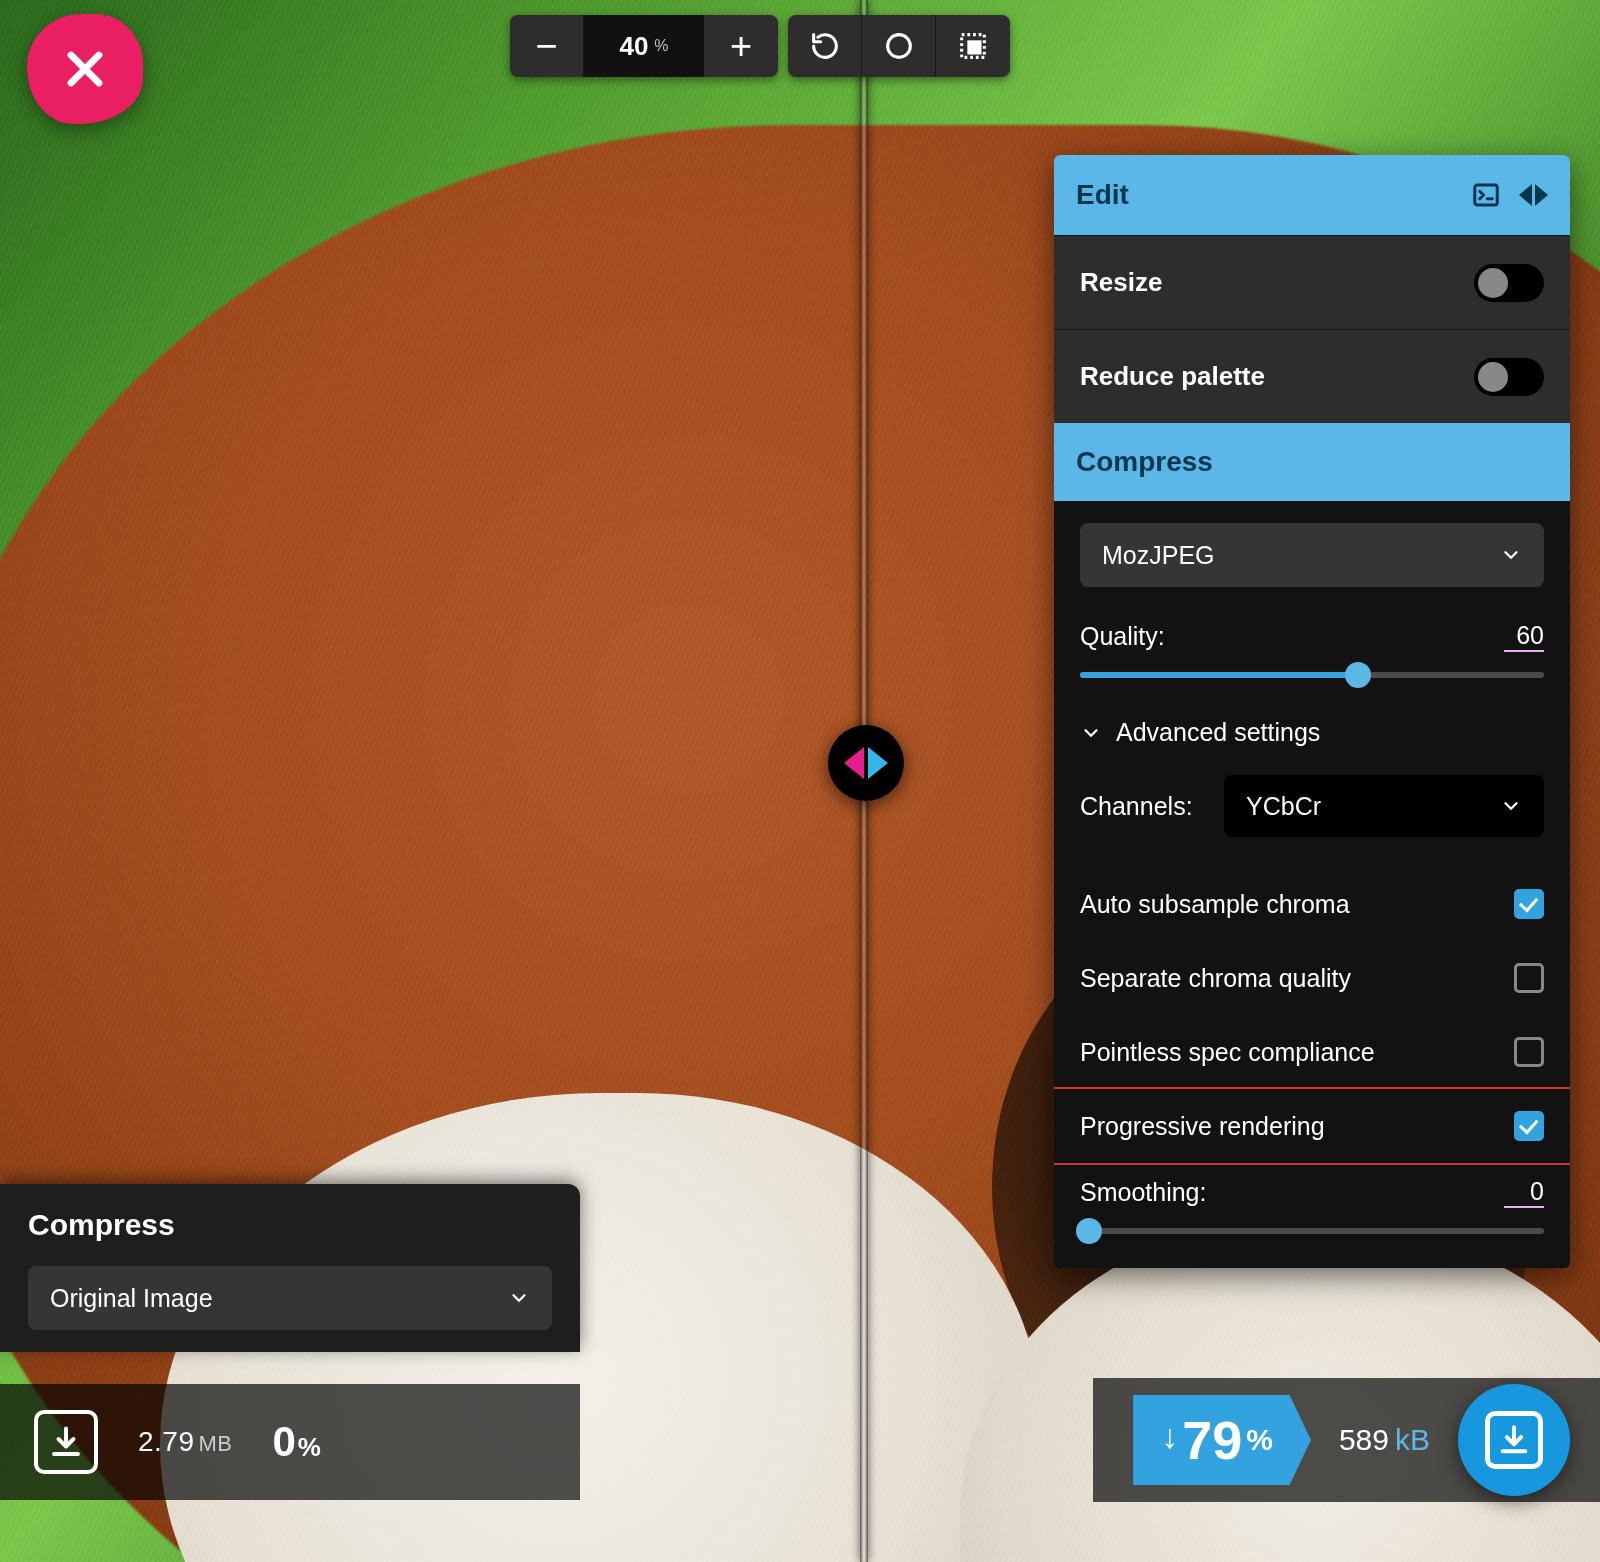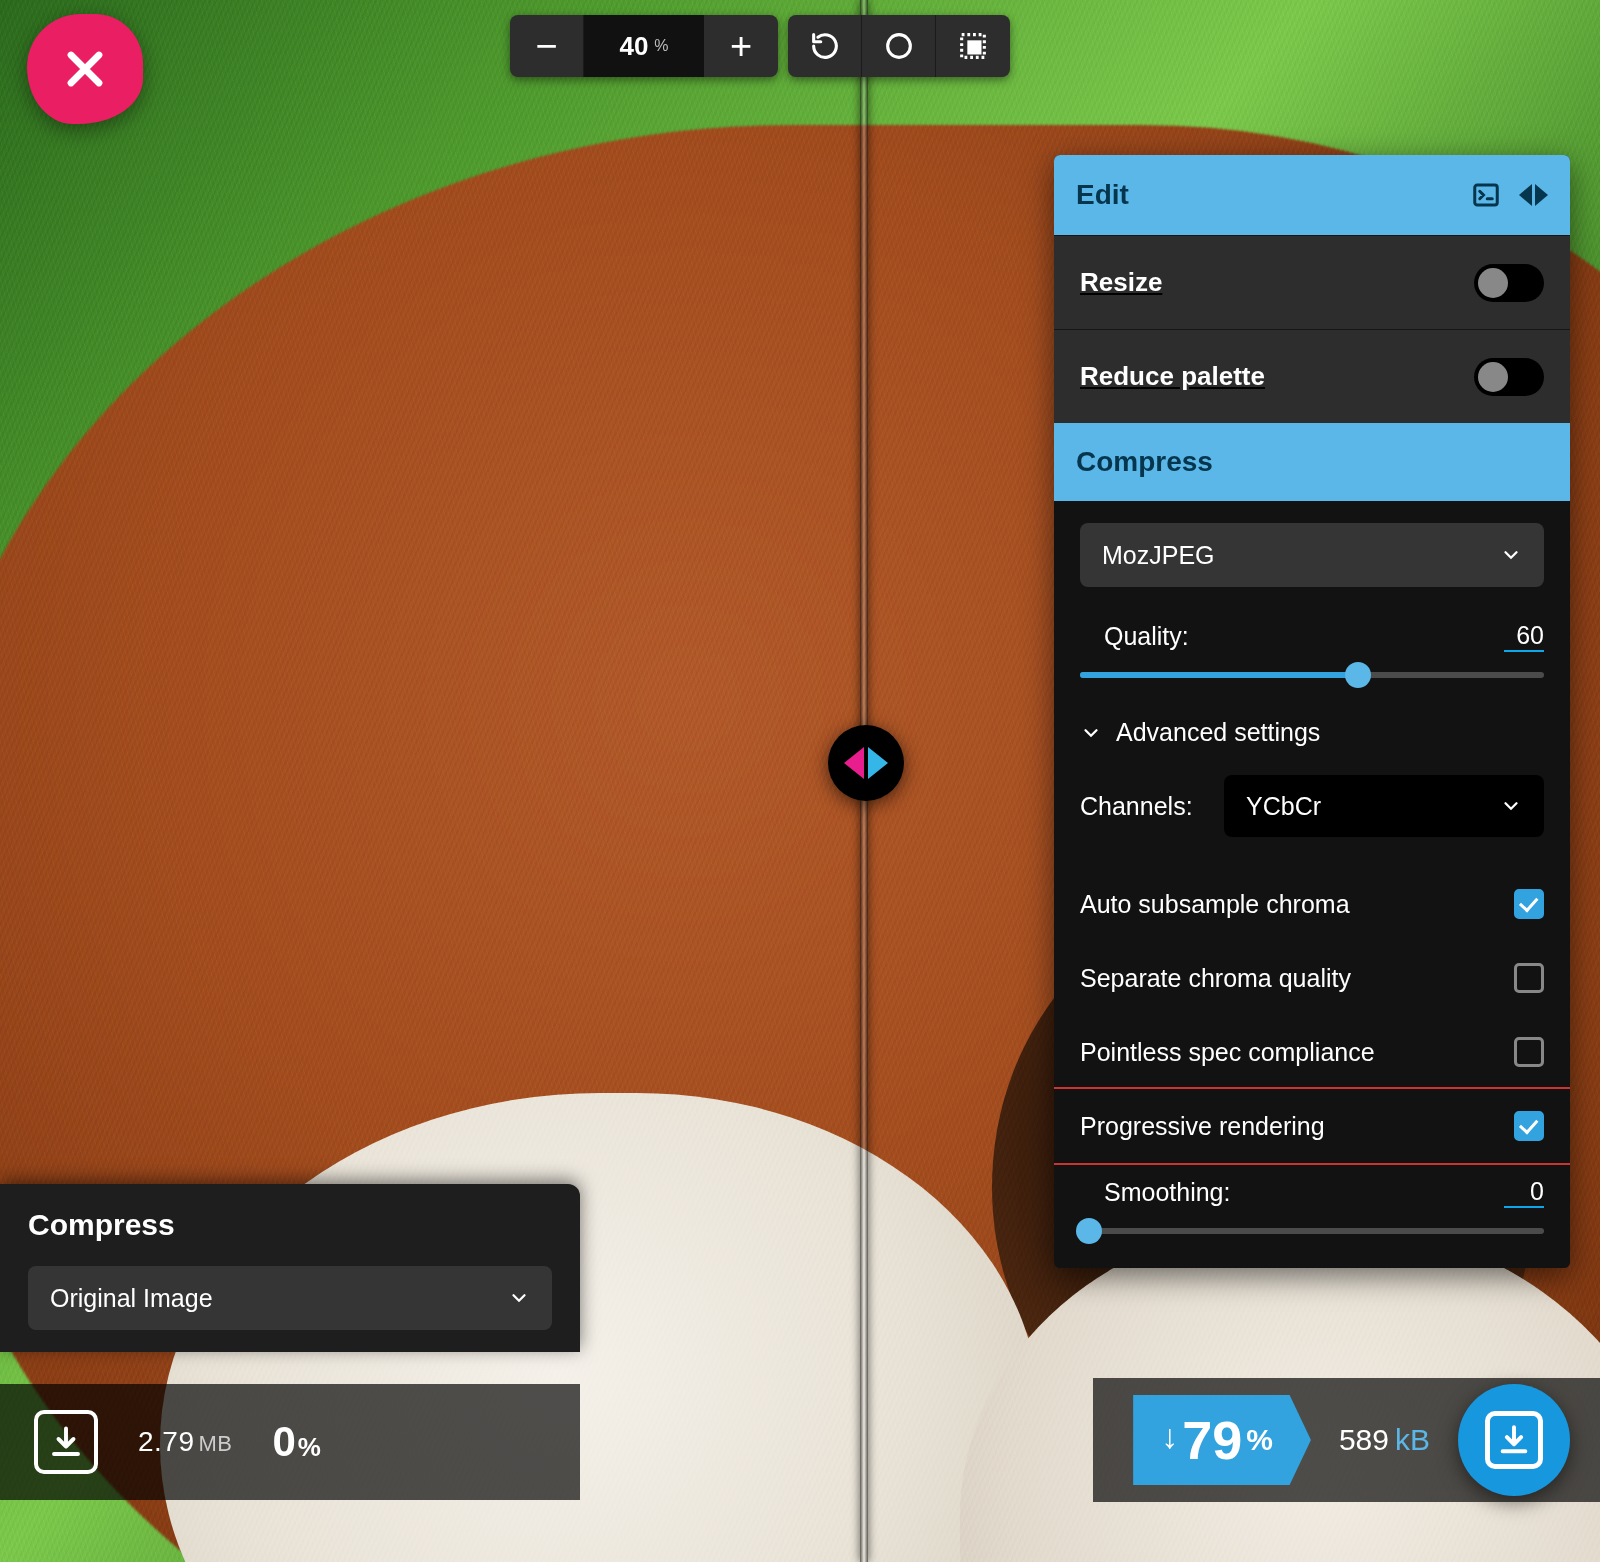--- a/index.html
+++ b/index.html
@@ -107,35 +107,35 @@
     padding:0 22px;}
   .ep-head .title{color:#06364e;font-weight:900;font-size:28px;}
   .ep-head .icons{display:flex;align-items:center;gap:18px;}
   .ep-head svg{width:30px;height:30px;stroke:#06364e;stroke-width:2.4;fill:none;}
   .ep-head .tri-pair{display:flex;align-items:center;gap:3px;}
   .ep-head .st{width:0;height:0;border-top:11px solid transparent;border-bottom:11px solid transparent;}
   .ep-head .st.l{border-right:13px solid #06364e;}
   .ep-head .st.r{border-left:13px solid #06364e;}
 
   .ep-row{height:94px;display:flex;align-items:center;justify-content:space-between;padding:0 26px;
-    background:var(--panel-grey);border-top:1px solid rgba(0,0,0,.5);text-decoration:underline;}
+    background:var(--panel-grey);border-top:1px solid rgba(0,0,0,.5);}
   .ep-row .lbl{color:#fff;font-size:26px;font-weight:600;}
   .toggle{width:70px;height:38px;border-radius:19px;background:#000;position:relative;cursor:pointer;}
   .toggle .knob{position:absolute;left:4px;top:4px;width:30px;height:30px;border-radius:15px;background:#888;}
 
   .ep-section{background:var(--blue);height:78px;display:flex;align-items:center;padding:0 22px;}
   .ep-section .title{color:#06364e;font-weight:900;font-size:28px;}
 
   .ep-body{background:var(--panel-darker);padding:22px 26px 30px;display:flex;flex-direction:column;gap:0;}
   .sel{background:var(--panel-grey2);border-radius:8px;height:64px;display:flex;align-items:center;
     justify-content:space-between;padding:0 22px;color:#fff;font-size:25px;cursor:pointer;margin-bottom:30px;}
   .sel svg{width:22px;height:22px;}
   .sel.black{background:#000;}
 
-  .field-row{display:flex;align-items:center;justify-content:space-between;color:#fff;font-size:25px;padding-top:4px;margin-left:24px;}
+  .field-row{display:flex;align-items:center;justify-content:space-between;color:#fff;font-size:25px;padding-top:4px;}
   .slider{position:relative;height:6px;border-radius:3px;margin:20px 0 34px;}
   .slider .track{position:absolute;inset:0;background:#4b4b4b;border-radius:3px;}
   .slider .fill{position:absolute;left:0;top:0;bottom:0;background:var(--blue-bright);border-radius:3px;}
   .slider .thumb{position:absolute;top:-10px;width:26px;height:26px;border-radius:13px;background:var(--blue);
     transform:translateX(-50%);cursor:pointer;}
 
   .adv-toggle{display:flex;align-items:center;gap:14px;color:#fff;font-size:25px;margin:6px 0 28px;cursor:pointer;}
   .adv-toggle svg{width:22px;height:22px;}
 
   .channels-row{display:flex;align-items:center;justify-content:space-between;margin-bottom:30px;}
@@ -144,21 +144,21 @@
 
   .check-row{display:flex;align-items:center;justify-content:space-between;padding:22px 0;
     color:#fff;font-size:25px;}
   .check-row.highlight{outline:2px solid #c33;outline-offset:0; margin:0 -26px;padding:22px 26px;}
   .chk{width:30px;height:30px;border:3px solid #888;border-radius:5px;display:flex;align-items:center;
     justify-content:center;cursor:pointer;}
   .chk.checked{background:var(--blue-bright);border-color:var(--blue-bright);}
   .chk.checked:after{content:"";width:14px;height:8px;border-left:3.5px solid #fff;border-bottom:3.5px solid #fff;
     transform:rotate(-48deg) translate(1px,-2px);}
 
-  .val-right{color:#fff;font-size:25px;border-bottom:2px solid #0ea5e9;min-width:40px;text-align:right;}
+  .val-right{color:#fff;font-size:25px;border-bottom:2px solid #f0abfc;min-width:40px;text-align:right;}
 </style>
 </head>
 <body>
 
 <div class="bg">
   <div class="leaves"></div>
   <div class="fur"></div>
   <div class="eyepatch"></div>
   <div class="white1"></div>
   <div class="white2"></div>

